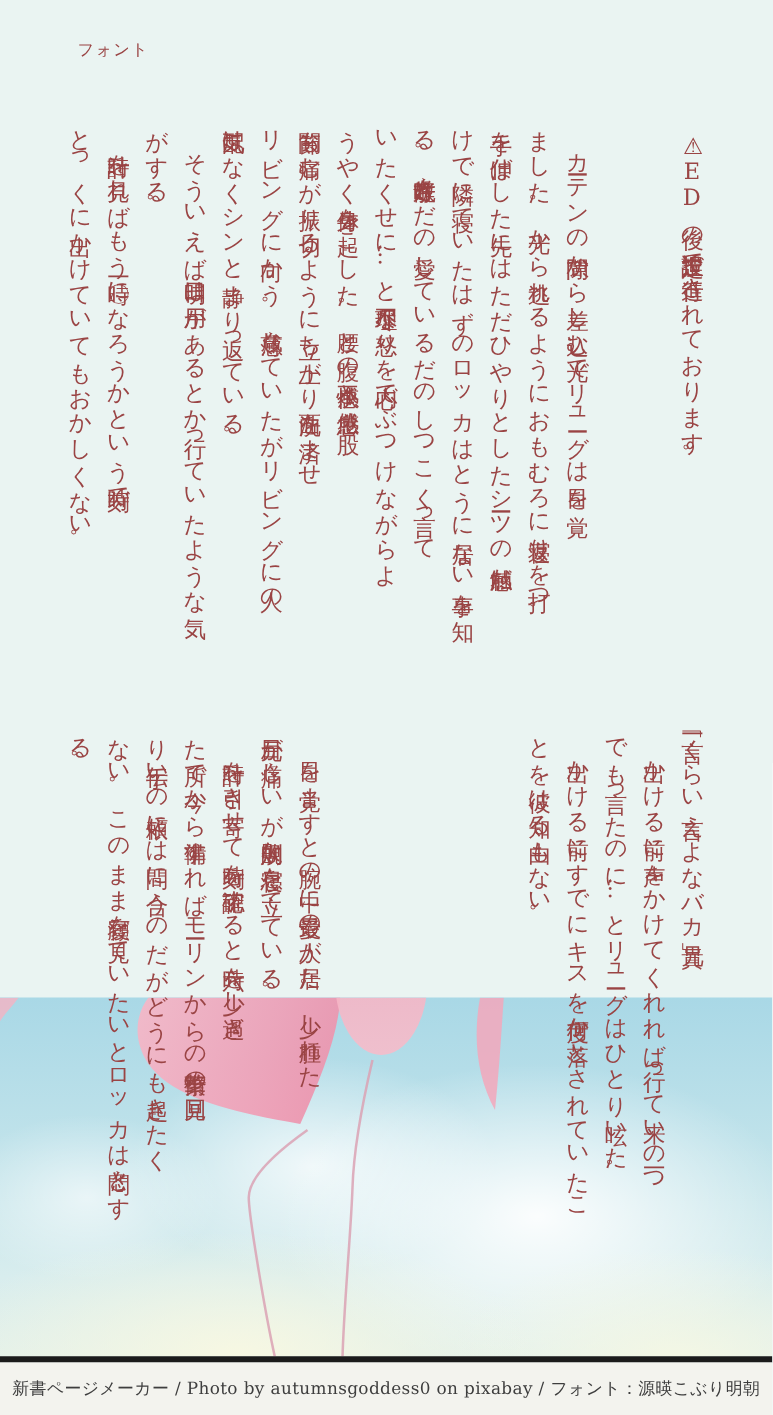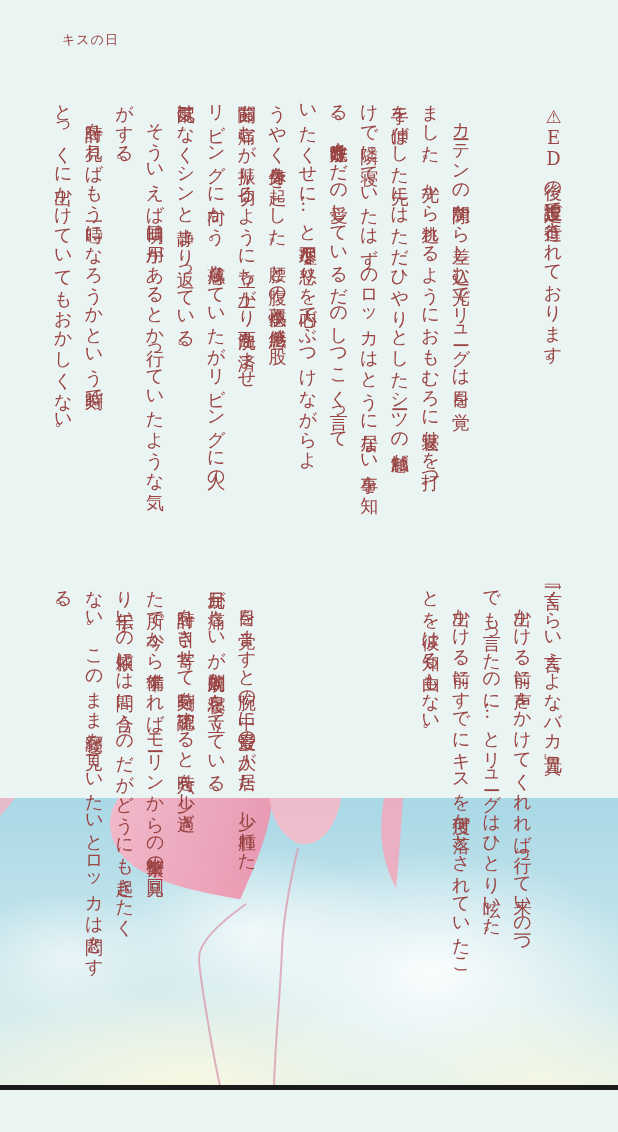--- a/index.html
+++ b/index.html
@@ -65,21 +65,21 @@
       </g>
 
       <ellipse cx="305" cy="-14" rx="37" ry="60" fill="url(#pinkGrad2)" opacity="0.9"></ellipse>
 
       <path d="M384,0 C378,34 382,64 396,90 C399,62 401,30 403,0 Z" fill="#f3a7bb" opacity="0.85"></path>
 
       <path d="M0,0 L15,0 C9,8 3,14 0,19 Z" fill="#f5b3c3" opacity="0.8"></path>
     </svg>
   </div>
 
-  <div class="title">キスの日</div>
+  <div class="title">フォント</div>
 
   <div class="vtext note">⚠ED後の捏造設定で進行されております。</div>
 
   <div class="vtext block1">　カーテンの隙間から差し込む光でリューグは目を覚
 ました。光から逃れるようにおもむろに寝返りを打つ。
 手を伸ばした先にはただひやりとしたシーツの感触だ
 けで隣に寝ていたはずのロッカはとうに居ない事を知
 る。散々昨晩好きだの愛しているだのしつこく言って
 いたくせに…と理不尽な怒りを内心でぶつけながらよ
 うやく身体を起こした。腰と腹の不快感と倦怠感、股
@@ -103,14 +103,17 @@
 
 　目を覚ますと腕の中に最愛の人が居た。少し腫れた
 目元が痛々しいが規則的な寝息を立てている。
 　時計を引き寄せて時刻を確認すると六時を少し過ぎ
 た所で今から準備すればモーリンからの繁華街の見回
 り手伝いの依頼には間に合うのだがどうにも起きたく
 ない。このまま寝顔を見ていたいとロッカは悶々とす
 る。</div>
 
   <div class="divider"></div>
+  <div class="caption-bar">
+    <span class="caption">新書ページメーカー / Photo by autumnsgoddess0 on pixabay / フォント：源暎こぶり明朝</span>
+  </div>
 
 </div>
 
 </body></html>

